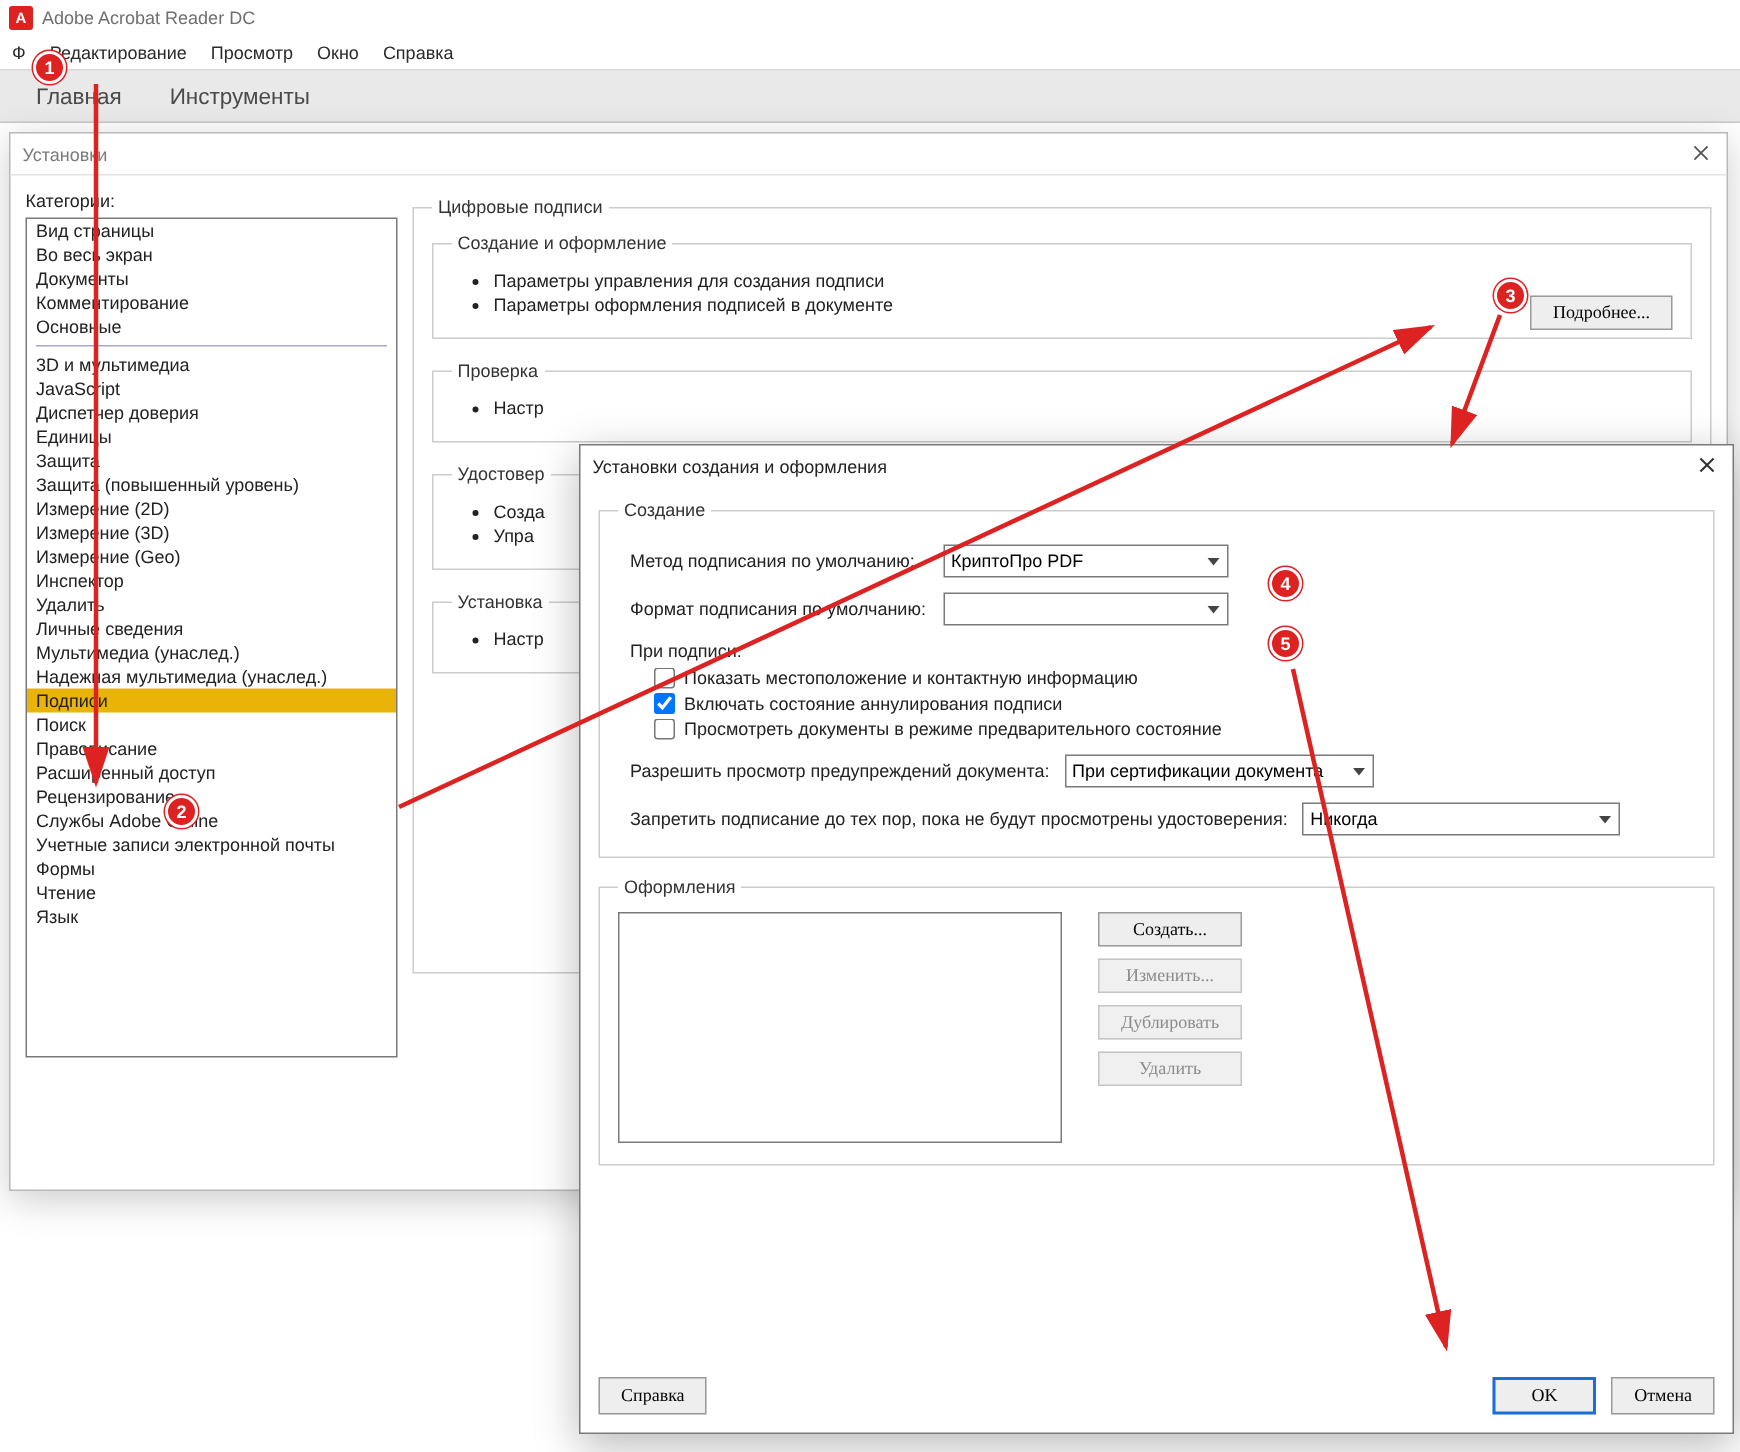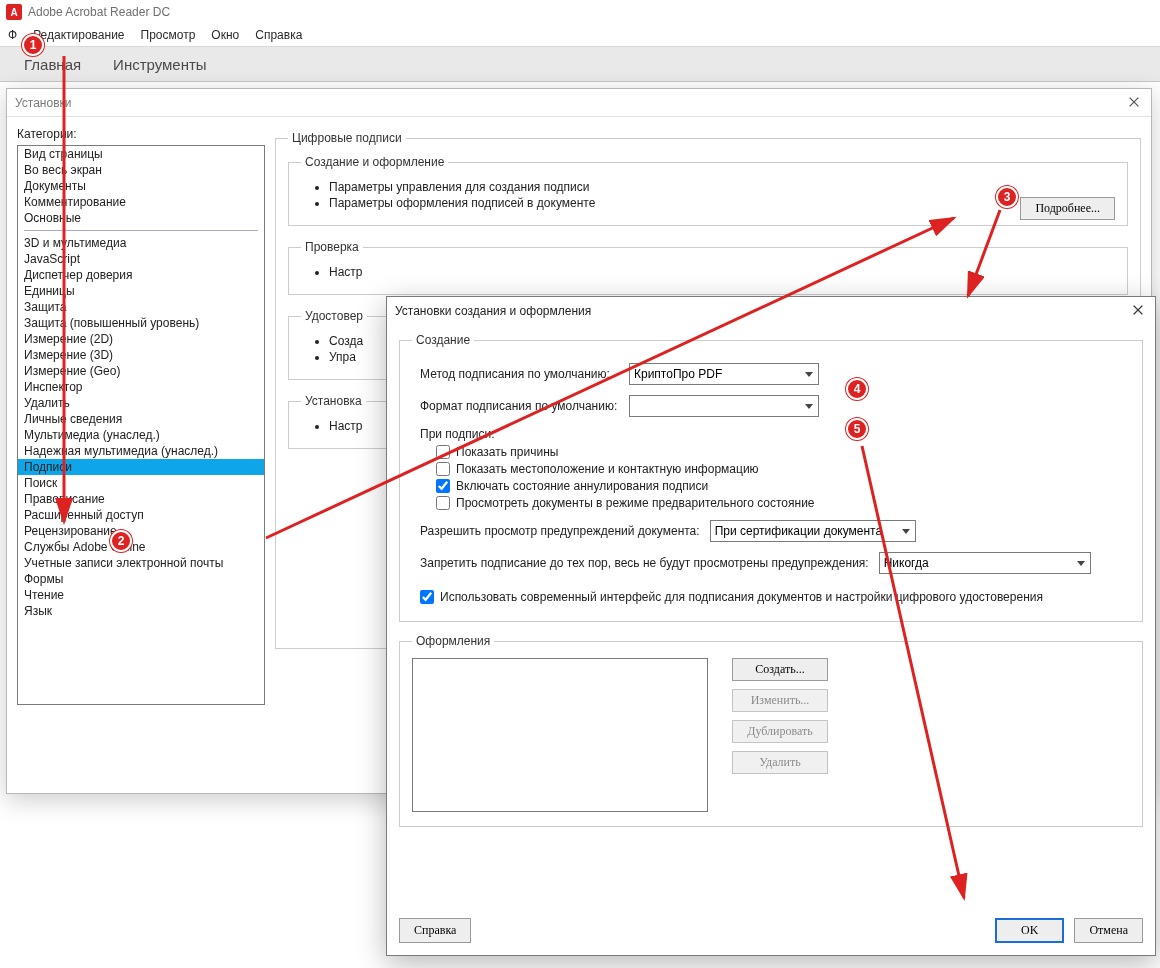--- a/index.html
+++ b/index.html
@@ -21,21 +21,21 @@
 .prefs-dialog { position: absolute; left: 6px; top: 88px; width: 1146px; height: 706px; background: #fff; border: 1px solid #b8b8b8; box-shadow: 0 6px 24px rgba(0,0,0,.2); }
 .prefs-title { height: 28px; display: flex; align-items: center; justify-content: space-between; padding: 0 8px; border-bottom: 1px solid #e2e2e2; color: #7a7a7a; }
 .close-x { width: 16px; height: 16px; cursor: pointer; color: #444; }
 
 .prefs-body { display: flex; height: calc(100% - 28px); padding: 10px; gap: 10px; }
 .cat-col { width: 248px; }
 .cat-label { margin-bottom: 4px; color: #222; }
 .cat-list { border: 1px solid #7a7a7a; width: 100%; height: 560px; overflow: hidden; background: #fff; }
 .cat-list .sep { border-top: 1px solid #a8a8c8; margin: 4px 6px; }
 .cat-list .item { padding: 1px 6px; cursor: pointer; white-space: nowrap; }
-.cat-list .item.selected { background: #0ea5e9; }
+.cat-list .item.selected { background: #eab308; }
 
 .right-col { flex: 1; padding-top: 4px; }
 fieldset.group { border: 1px solid #ccc; margin-bottom: 14px; padding: 10px 12px 14px; position: relative; }
 fieldset.group legend { padding: 0 4px; color: #333; }
 .bullets { margin-left: 18px; }
 .bullets li { list-style: disc; margin-left: 10px; padding: 1px 0; }
 .btn { background: #eee; border: 1px solid #9a9a9a; padding: 3px 14px; cursor: pointer; font-family: Liberation Serif, serif; }
 .btn:disabled { color: #8b8b8b; border-color: #c4c4c4; background: #f0f0f0; cursor: default; }
 .more-btn { position: absolute; right: 12px; top: 28px; }
 
@@ -198,48 +198,40 @@
         <span class="sel-wrap"><select class="sel sel1"><option>КриптоПро PDF</option></select></span>
       </div>
       <div class="row" style="margin-left:8px;">
         <label class="lab">Формат подписания по умолчанию:</label>
         <span class="sel-wrap"><select class="sel sel2"><option>Эквивалент CaDES</option></select></span>
       </div>
 
       <div class="subhead" style="margin-left:8px;">При подписи:</div>
       <div class="chk-row">
           <input type="checkbox" style="">
-          <span>Показать причины</span>
-        </div>
-      <div class="chk-row">
-          <input type="checkbox" style="">
           <span>Показать местоположение и контактную информацию</span>
         </div>
       <div class="chk-row">
           <input type="checkbox" checked="" style="">
           <span>Включать состояние аннулирования подписи</span>
         </div>
       <div class="chk-row">
           <input type="checkbox" style="">
           <span>Просмотреть документы в режиме предварительного состояние</span>
         </div>
 
       <div class="long-row" style="margin-left:8px;">
         <span>Разрешить просмотр предупреждений документа:</span>
         <span class="sel-wrap"><select class="sel sel3"><option>При сертификации документа</option></select></span>
       </div>
       <div class="long-row" style="margin-left:8px;">
-        <span>Запретить подписание до тех пор, весь не будут просмотрены предупреждения:</span>
+        <span>Запретить подписание до тех пор, пока не будут просмотрены удостоверения:</span>
         <span class="sel-wrap"><select class="sel sel4"><option>Никогда</option></select></span>
       </div>
 
-      <div class="chk-row" style="margin-left:8px; margin-top:16px;">
-          <input type="checkbox" checked="" style="">
-          <span>Использовать современный интерфейс для подписания документов и настройки цифрового удостоверения</span>
-        </div>
     </fieldset>
 
     <fieldset class="group">
       <legend>Оформления</legend>
       <div style="display:flex;">
         <div class="appearances-box"></div>
         <div class="appearances-btns">
           <button class="btn">Создать...</button>
           <button class="btn" disabled="">Изменить...</button>
           <button class="btn" disabled="">Дублировать</button>

